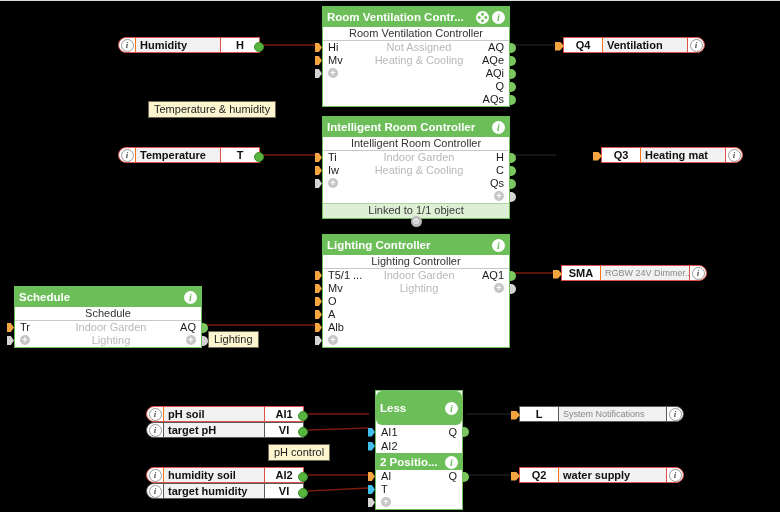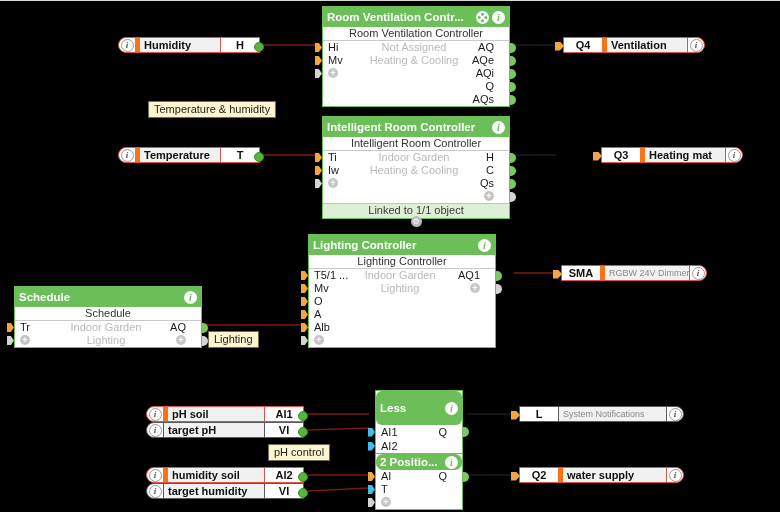--- a/index.html
+++ b/index.html
@@ -16,21 +16,21 @@
            white-space:nowrap;overflow:hidden;}
   .hicons{display:flex;align-items:center;}
   .hic{width:13px;height:13px;border-radius:50%;background:#fff;color:#6CBE58;
        font:italic bold 10px "Liberation Serif",serif;display:flex;align-items:center;
        justify-content:center;margin-left:3px;flex:none;}
   .fb-sub{height:13px;line-height:13px;text-align:center;color:#333;
           border-bottom:1px solid #c9c9c9;white-space:nowrap;overflow:hidden;}
   .fb-row{position:relative;height:13px;line-height:13px;display:flex;white-space:nowrap;}
   .fb-row .cl{padding-left:5px;min-width:34px;color:#1a1a1a;text-align:left;}
   .fb-row .cm{flex:1;text-align:center;color:#b9b9b9;overflow:hidden;}
-  .fb-row .cr{padding-right:15px;min-width:28px;text-align:right;color:#1a1a1a;}
+  .fb-row .cr{padding-right:5px;min-width:28px;text-align:right;color:#1a1a1a;}
   .fb-foot{position:relative;height:14px;background:#DDEFD5;border-top:1px solid #a9d79b;
            color:#3a3a3a;padding:0 4px;display:flex;justify-content:space-between;
            align-items:center;font-size:11px;flex-direction:column;}
   .gear{width:11px;height:11px;border-radius:50%;background:#b9b9b9;color:#fff;
         font-size:8px;line-height:11px;text-align:center;}
   .plus{display:inline-block;width:10px;height:10px;margin-top:1px;border-radius:50%;
         background:#c6c6c6;color:#fff;font-weight:bold;font-size:9px;line-height:10px;
         text-align:center;vertical-align:top;}
 
   
@@ -45,21 +45,21 @@
   .pill.red{border:1px solid #DD5148;}
   .pill.gray{border:1px solid #5a5a5a;}
   .pill.in{border-radius:9px 0 0 9px;}
   .pill.out{border-radius:0 9px 9px 0;}
   .pill .isec{width:16px;display:flex;align-items:center;justify-content:center;flex:none;}
   .ic{width:11px;height:11px;border-radius:50%;border:1px solid #999;color:#555;background:#fff;
       font:italic bold 9px "Liberation Serif",serif;display:flex;align-items:center;
       justify-content:center;}
   .pill .lab{flex:1;background:#f1f1f1;padding:0 4px;line-height:14px;overflow:hidden;
              white-space:nowrap;color:#111;}
-  .pill.red .lab{border-left:5px solid #f97316;border-right:1px solid #DD5148;}
+  .pill.red .lab{border-left:1px solid #f97316;border-right:1px solid #DD5148;}
   .pill.gray .lab{border-left:1px solid #5a5a5a;border-right:1px solid #5a5a5a;}
   .pill .lab.small{font-weight:normal;font-size:9px;color:#888;line-height:15px;}
   .pill .port{min-width:34px;text-align:center;line-height:14px;background:#fff;flex:none;
               padding:0 2px;color:#111;}
   .dot{position:absolute;right:-5px;top:3.5px;width:8px;height:8px;border-radius:50%;
        background:#56B43F;border:1px solid #3d8d2c;z-index:3;}
   .oarrow{position:absolute;left:-9px;top:3.5px;width:9px;height:9px;background:#F5A53F;
           clip-path:polygon(0 0,55% 0,100% 50%,55% 100%,0 100%);z-index:3;}
 
   
@@ -171,21 +171,21 @@
         <span class="cm"></span>
       <span class="cr"><span class="plus">+</span></span>
       <span class="tab tab-r gy"></span>
     </div>
     <div class="fb-foot">
       <span>Linked to 1/1 object</span>
       <span class="gear">⚙</span>
     </div>
   </div>
 
-  <div class="fb" style="left:308px;top:233px;width:186px;">
+  <div class="fb" style="left:322px;top:233px;width:186px;">
     <div class="fb-head">
       <span>Lighting Controller</span>
       <span class="hicons">
           <span class="hic">i</span>
         </span>
     </div>
     <div class="fb-sub">Lighting Controller</div>
     <div class="fb-row">
       <span class="tab tab-l or"></span>
       <span class="cl">T5/1 ...</span>
@@ -266,21 +266,21 @@
     </div>
     <div class="fb-row" style="height:14px;line-height:14px;">
       <span class="tab tab-l cy" style="top:2.5px;"></span>
       <span class="cl">AI2</span>
       <span class="cm"></span>
         <span class="cr"></span>
     </div>
   </div>
 
   <div class="fb" style="left:375px;top:452px;width:86px;">
-    <div class="fb-head" style="height:16px;border-radius:7px;">
+    <div class="fb-head" style="height:16px;">
       <span>2 Positio...</span>
       <span class="hicons">
           <span class="hic">i</span>
         </span>
     </div>
     <div class="fb-row">
       <span class="tab tab-l or"></span>
       <span class="cl">AI</span>
       <span class="cm"></span>
       <span class="cr">Q</span>

